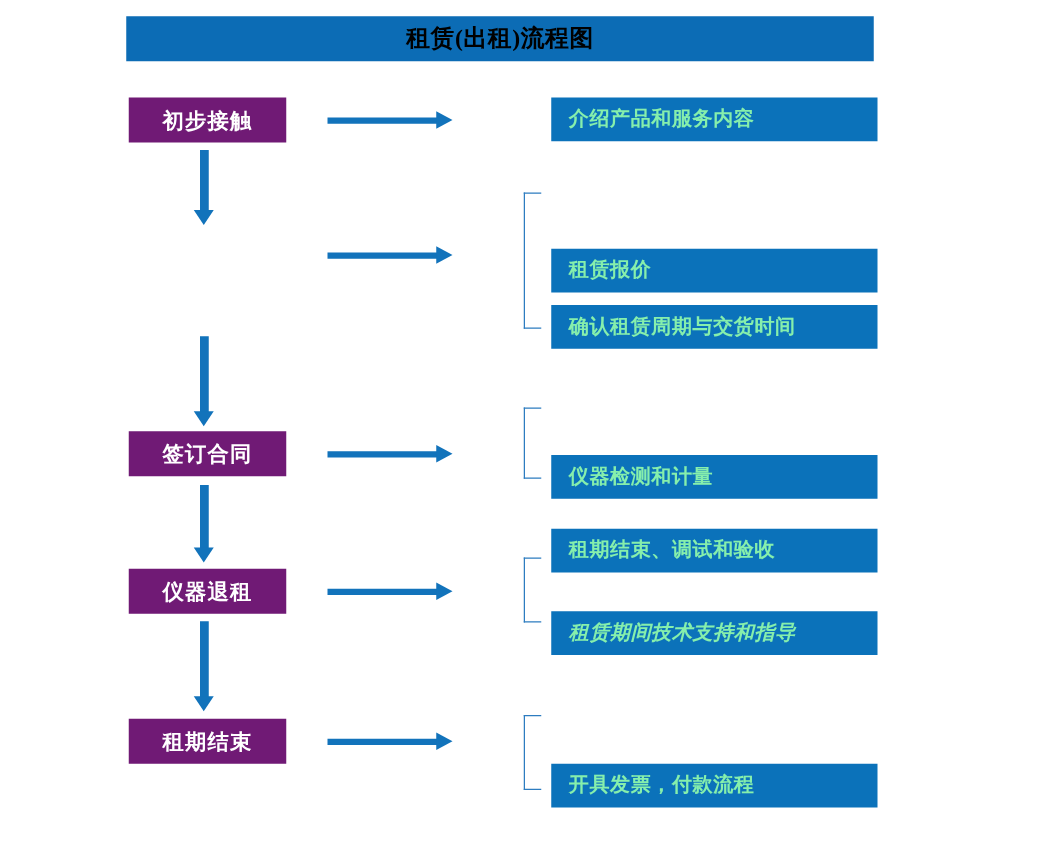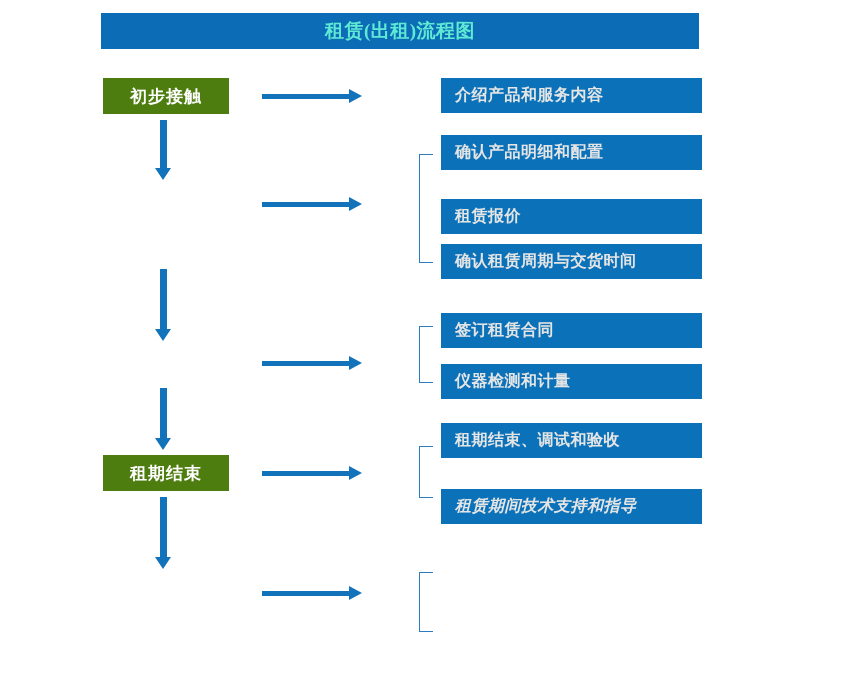--- a/index.html
+++ b/index.html
@@ -17,52 +17,52 @@
   }
 
   
   .title-bar {
     position: absolute;
     left: 101px;
     top: 13px;
     width: 598px;
     height: 36px;
     background: #0c6cb5;
-    color: #5eead4;
+    color: #000000;
     font-size: 19px;
     font-weight: bold;
     display: flex;
     align-items: center;
     justify-content: center;
     letter-spacing: 0.5px;
   }
 
   
   .stage-box {
     position: absolute;
     width: 126px;
     height: 36px;
-    background: #4d7c0f;
+    background: #701a75;
     color: #ffffff;
     font-size: 17px;
     font-weight: bold;
     display: flex;
     align-items: center;
     justify-content: center;
     letter-spacing: 1px;
   }
 
   
   .detail-box {
     position: absolute;
     left: 441px;
     width: 261px;
     height: 35px;
     background: #0b72ba;
-    color: #e5e5e5;
+    color: #86efac;
     font-size: 16px;
     font-weight: bold;
     display: flex;
     align-items: center;
     padding-left: 14px;
     box-sizing: border-box;
     letter-spacing: 0.5px;
   }
 
   
@@ -128,21 +128,23 @@
   }
 </style>
 </head>
 <body>
 
 <div id="canvas">
 
   <div class="title-bar">租赁(出租)流程图</div>
 
   <div class="stage-box" style="left:103px; top:78px;">初步接触</div>
-  <div class="stage-box" style="left:103px; top:455px;">租期结束</div>
+  <div class="stage-box" style="left:103px; top:345px;">签订合同</div>
+  <div class="stage-box" style="left:103px; top:455px;">仪器退租</div>
+  <div class="stage-box" style="left:103px; top:575px;">租期结束</div>
 
   <div class="v-arrow" style="top:120px; height:60px;">
     <div class="shaft"></div>
     <div class="head"></div>
   </div>
   <div class="v-arrow" style="top:269px; height:72px;">
     <div class="shaft"></div>
     <div class="head"></div>
   </div>
   <div class="v-arrow" style="top:388px; height:62px;">
@@ -175,24 +177,23 @@
     <div class="head"></div>
   </div>
 
   <div class="bracket" style="top:154px; height:109px;"></div>
   <div class="bracket" style="top:326px; height:57px;"></div>
   <div class="bracket" style="top:446px; height:52px;"></div>
   <div class="bracket" style="top:572px; height:60px;"></div>
 
   <div class="detail-box" style="top:78px;">介绍产品和服务内容</div>
 
-  <div class="detail-box" style="top:135px;">确认产品明细和配置</div>
   <div class="detail-box" style="top:186px;margin-top:13px;">租赁报价</div>
   <div class="detail-box" style="top:244px;">确认租赁周期与交货时间</div>
 
-  <div class="detail-box" style="top:313px;">签订租赁合同</div>
   <div class="detail-box" style="top:364px;text-align:center;">仪器检测和计量</div>
 
   <div class="detail-box" style="top:423px;">租期结束、调试和验收</div>
   <div class="detail-box" style="top:489px;font-style:italic;">租赁期间技术支持和指导</div>
 
+  <div class="detail-box" style="top:611px;">开具发票，付款流程</div>
 
 </div>
 
 </body></html>

